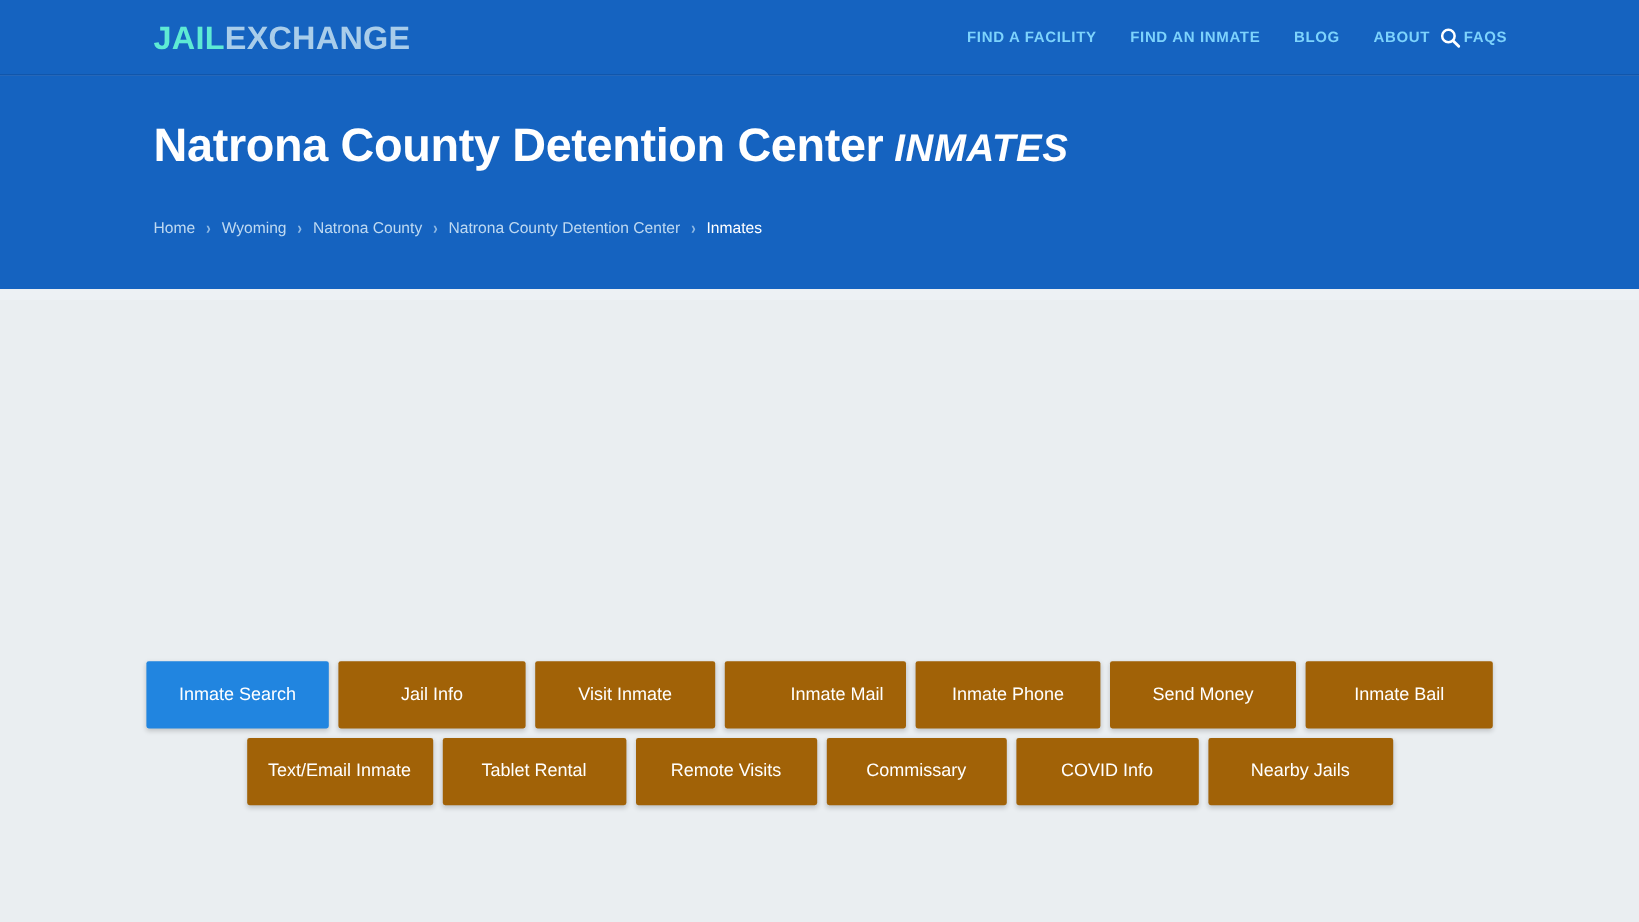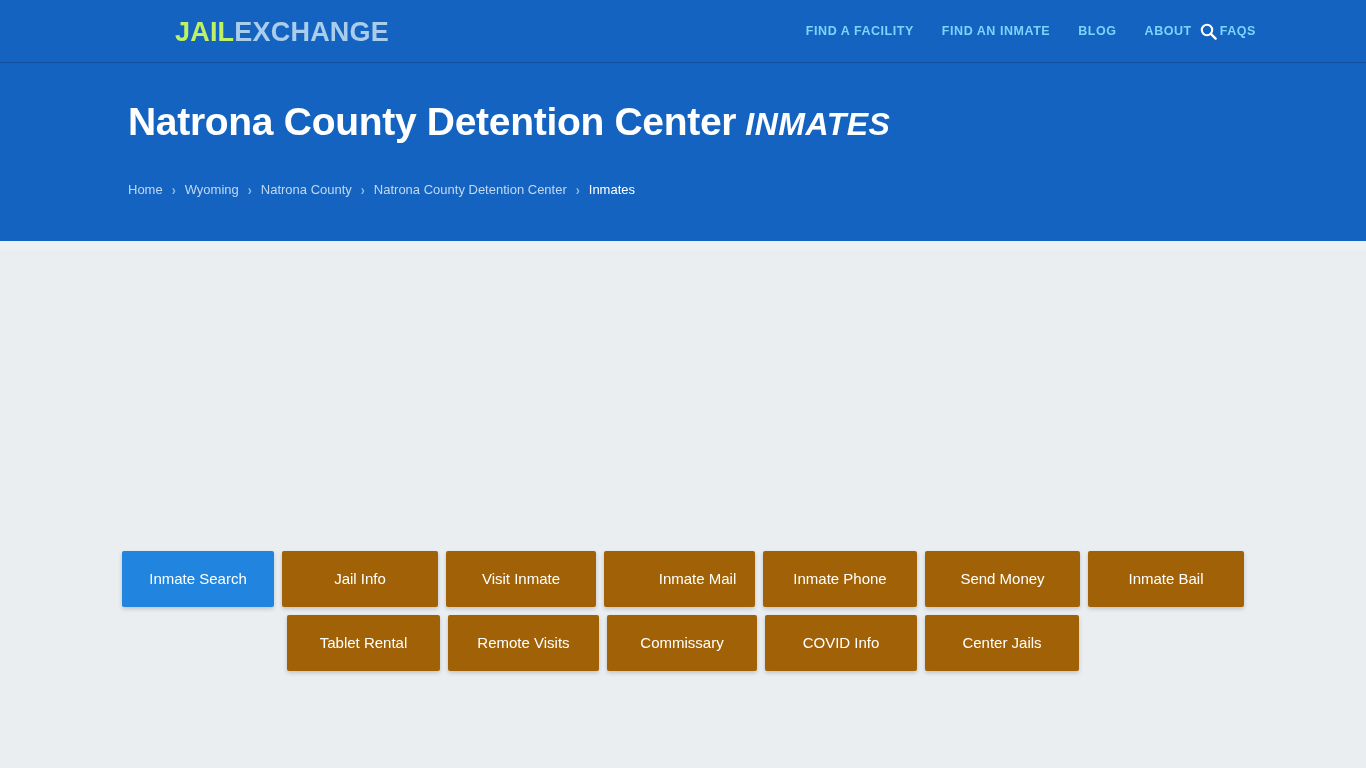--- a/index.html
+++ b/index.html
@@ -16,21 +16,21 @@
     position:absolute; left:0; top:0; width:1366px; height:63px;
     background:#1563c0;
     border-bottom:1px solid #0f4f9e;
   }
   #logo {
     position:absolute; left:128px; top:17px;
     font-size:27px; font-weight:bold; letter-spacing:0.2px;
     line-height:30px; white-space:nowrap;
     font-family:"Liberation Sans", sans-serif;
   }
-  #logo .jail { color:#bef264;margin-left:47px; }
+  #logo .jail { color:#5eead4; }
   #logo .exchange { color:#a9cdea; }
 
   #mainnav {
     position:absolute; right:96px; top:0; height:63px;
     display:flex; align-items:center; gap:0;
   }
   #mainnav .navitem {
     color:#7dd3fc;
     font-size:12.5px;
     font-weight:bold;
@@ -176,21 +176,22 @@
     <div class="tabrow row1">
         <div class="tab active" style="width: 152px;">Inmate Search</div>
         <div class="tab" style="width: 156px;">Jail Info</div>
         <div class="tab" style="width: 150px;">Visit Inmate</div>
         <div class="tab" style="width: 151px; padding-left: 36px;">Inmate Mail</div>
         <div class="tab" style="width: 154px;">Inmate Phone</div>
         <div class="tab" style="width: 155px;">Send Money</div>
         <div class="tab" style="width: 156px;">Inmate Bail</div>
       </div>
     <div class="tabrow row2">
+        <div class="tab" style="width: 155px;">Text/Email Inmate</div>
         <div class="tab" style="width: 153px;">Tablet Rental</div>
         <div class="tab" style="width: 151px;">Remote Visits</div>
         <div class="tab" style="width: 150px;">Commissary</div>
         <div class="tab" style="width: 152px;">COVID Info</div>
-        <div class="tab" style="width: 154px;">Center Jails</div>
+        <div class="tab" style="width: 154px;">Nearby Jails</div>
       </div>
   </div>
 
 </div>
 
 </body></html>

